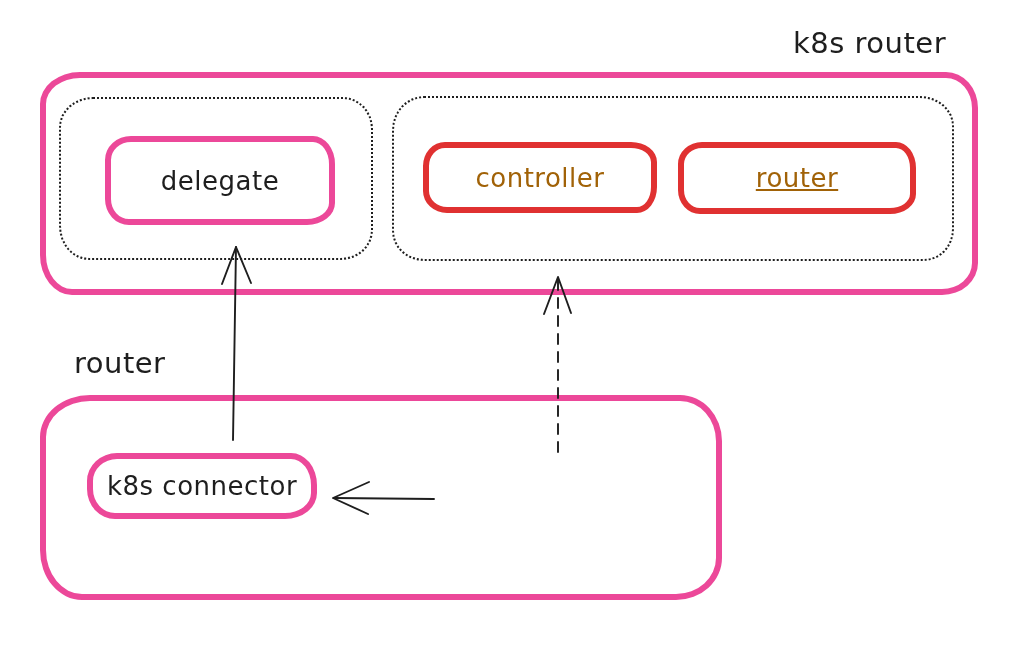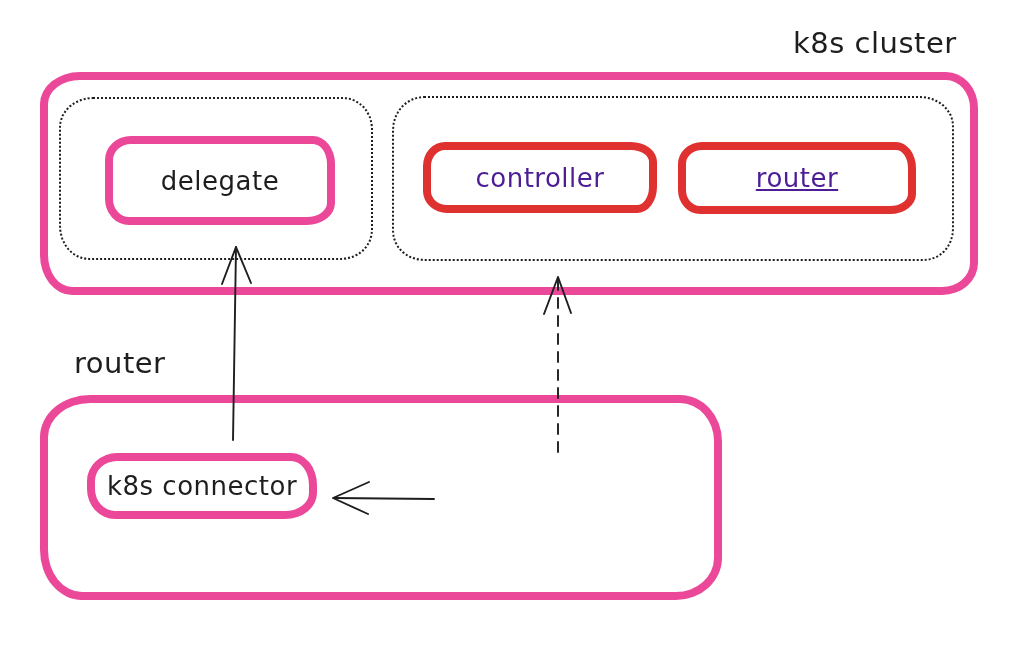--- a/index.html
+++ b/index.html
@@ -11,33 +11,33 @@
     background: #ffffff;
     font-family: "DejaVu Sans", sans-serif;
     color: #1e1e1e;
     overflow: hidden;
   }
   .box {
     position: absolute;
     box-sizing: border-box;
     background: transparent;
   }
-  .solid { border: 8px solid #ec4899; }
+  .solid { border: 6px solid #ec4899; }
   .dotted { border: 2.5px dotted #1e1e1e; }
   .node {
     display: flex;
     align-items: center;
     justify-content: center;
     text-align: center;
     font-size: 26px;
     letter-spacing: 0.5px;
   }
   .red {
     border-color: #e03131;
-    color: #4c1d95;
+    color: #a16207;
   }
   .label {
     position: absolute;
     font-size: 29px;
     white-space: nowrap;
     letter-spacing: 0.5px;
   }
 
   
   .k8s-cluster   { left: 40px;  top: 72px;  width: 938px; height: 223px;
@@ -81,21 +81,21 @@
     stroke-linecap: round;
     stroke-linejoin: round;
   }
   .dashed-line { stroke-dasharray: 10 8; }
 </style>
 </head>
 <body>
 
 <div class="canvas">
 
-  <div class="label label-k8s">k8s cluster</div>
+  <div class="label label-k8s">k8s router</div>
 
   <div class="box solid k8s-cluster"></div>
 
   <div class="box dotted pod-left"></div>
 
   <div class="box solid node delegate">
     <span>delegate</span>
   </div>
 
   <div class="box dotted pod-right"></div>

